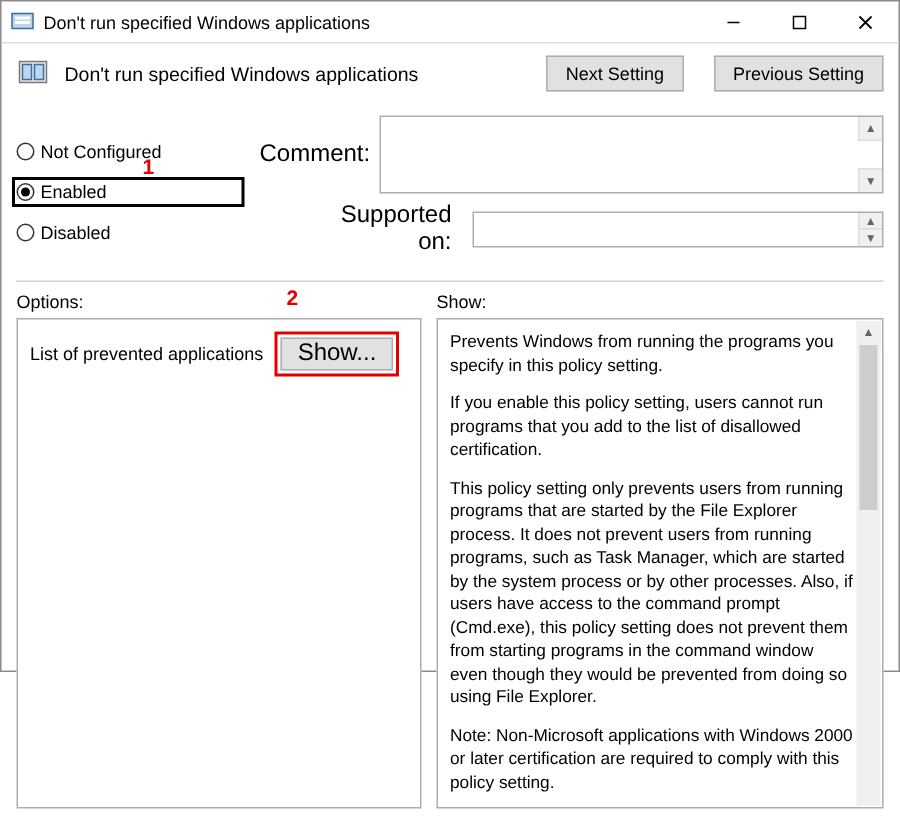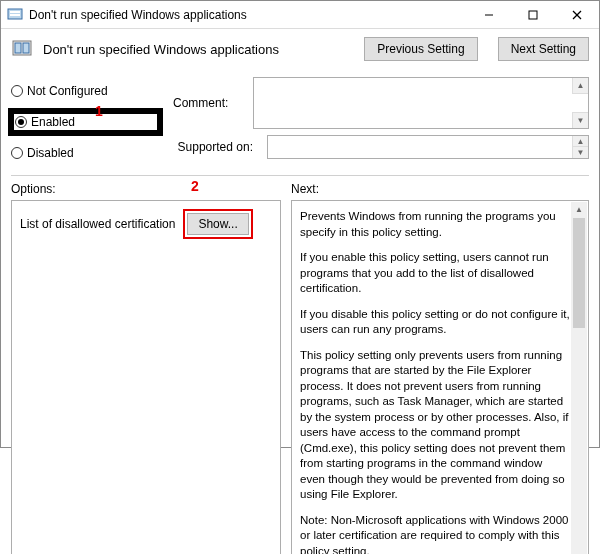--- a/index.html
+++ b/index.html
@@ -98,53 +98,53 @@
     display: flex; align-items: center; justify-content: center;
     background: #fff;
   }
   .radio-dot.checked::after {
     content: "";
     width: 6px; height: 6px;
     background: #000;
     border-radius: 50%;
   }
   .enabled-highlight {
-    border: 6px solid #000000;
+    border: 2px solid #000000;
     padding: 1px 4px 1px 1px;
     margin-left: -3px;
     display: inline-flex;
   }
   .ann {
     color: #e30000;
     font-weight: bold;
     font-size: 14px;
     position: absolute;
   }
-  .row .label { font-size: 12px; width: 70px; flex: none; }
+  .row .label { font-size: 16px; width: 70px; flex: none; }
   .comment-box, .supported-box {
     flex: 1;
     border: 1px solid #adadad;
     background: #fff;
     padding: 4px 6px;
     position: relative;
     font-size: 12px;
   }
   .comment-box { height: 52px; }
   .supported-box { height: 24px; }
   .scroll-up, .scroll-down {
     position: absolute;
     right: 0;
     width: 16px; height: 16px;
     background: #f0f0f0;
     display: flex; align-items: center; justify-content: center;
     font-size: 8px; color: #666;
   }
   .scroll-up { top: 0; border-bottom: 1px solid #ddd; border-left: 1px solid #ddd;}
   .scroll-down { bottom: 0; border-top: 1px solid #ddd; border-left: 1px solid #ddd;}
-  .sup-row { align-items: center; }
+  .sup-row { align-items: center; margin-left: 48px; }
   .sup-row .label { width: 80px; text-align: right; margin-right: 4px;}
   .sep2 {
     height: 1px;
     background: #d0d0d0;
     margin: 4px 0 6px 0;
   }
   .panes {
     display: flex;
     flex: 1;
     gap: 10px;
@@ -165,21 +165,21 @@
   .help-box p { margin: 0 0 10px 0; }
   .options-row {
     display: flex; align-items: center; gap: 8px;
   }
   .show-btn {
     height: 22px;
     padding: 0 10px;
     background: #e1e1e1;
     border: 1px solid #adadad;
     font-family: inherit;
-    font-size: 12px;
+    font-size: 16px;
     cursor: pointer;
   }
   .show-highlight {
     border: 2px solid #e30000;
     padding: 2px;
     display: inline-flex;
   }
   .scrollbar {
     position: absolute;
     right: 1px; top: 1px; bottom: 1px; width: 16px;
@@ -233,22 +233,22 @@
 
   <div class="header">
     <span class="icon">
       <svg viewBox="0 0 22 22">
           <rect x="2" y="3" width="18" height="14" fill="#e8e8e8" stroke="#7a7a7a"></rect>
           <rect x="4" y="5" width="6" height="10" fill="#bcd6ec" stroke="#3a6ea5"></rect>
           <rect x="12" y="5" width="6" height="10" fill="#bcd6ec" stroke="#3a6ea5"></rect>
         </svg>
     </span>
     <span class="htitle">Don't run specified Windows applications</span>
+    <button class="navbtn">Next Setting</button>
     <button class="navbtn">Previous Setting</button>
-    <button class="navbtn">Next Setting</button>
   </div>
   <div class="sep"></div>
 
   <div class="body">
     <div class="row posrel">
       <div class="leftcol">
         <div class="radios">
           <label class="radio">
             <span class="radio-dot"></span>
             <span>Not Configured</span>
@@ -286,33 +286,32 @@
     </div>
 
     <div class="sep2"></div>
 
     <div class="panes">
       <div class="options-col">
         <span class="pane-label">Options:</span>
         <span class="ann" style="left: 180px; top: -4px;">2</span>
         <div class="options-box">
           <div class="options-row">
-            <span>List of disallowed certification</span>
+            <span>List of prevented applications</span>
             <span class="show-highlight">
               <button class="show-btn">Show...</button>
             </span>
           </div>
         </div>
       </div>
       <div class="help-col">
-        <span class="pane-label">Next:</span>
+        <span class="pane-label">Show:</span>
         <div class="help-box">
           <p>Prevents Windows from running the programs you specify in this policy setting.</p>
           <p>If you enable this policy setting, users cannot run programs that you add to the list of disallowed certification.</p>
-          <p>If you disable this policy setting or do not configure it, users can run any programs.</p>
           <p>This policy setting only prevents users from running programs that are started by the File Explorer process. It does not prevent users from running programs, such as Task Manager, which are started by the system process or by other processes.  Also, if users have access to the command prompt (Cmd.exe), this policy setting does not prevent them from starting programs in the command window even though they would be prevented from doing so using File Explorer.</p>
           <p style="margin-bottom:0;">Note: Non-Microsoft applications with Windows 2000 or later certification are required to comply with this policy setting.</p>
 
           <div class="scrollbar">
             <div class="sbtn up">▲</div>
             <div class="thumb"></div>
 
           </div>
         </div>
       </div>

